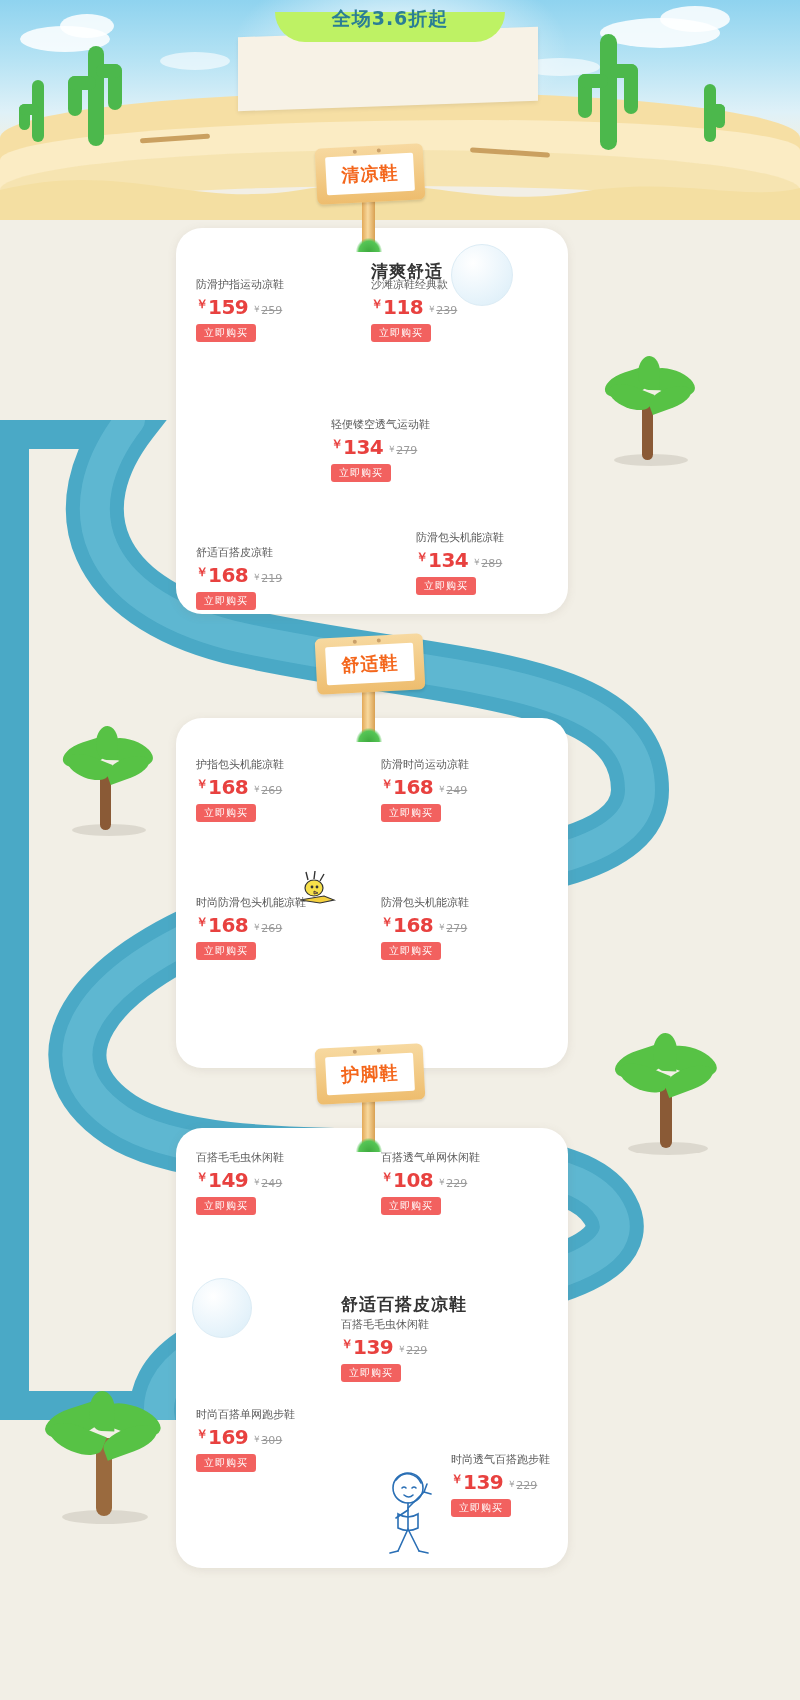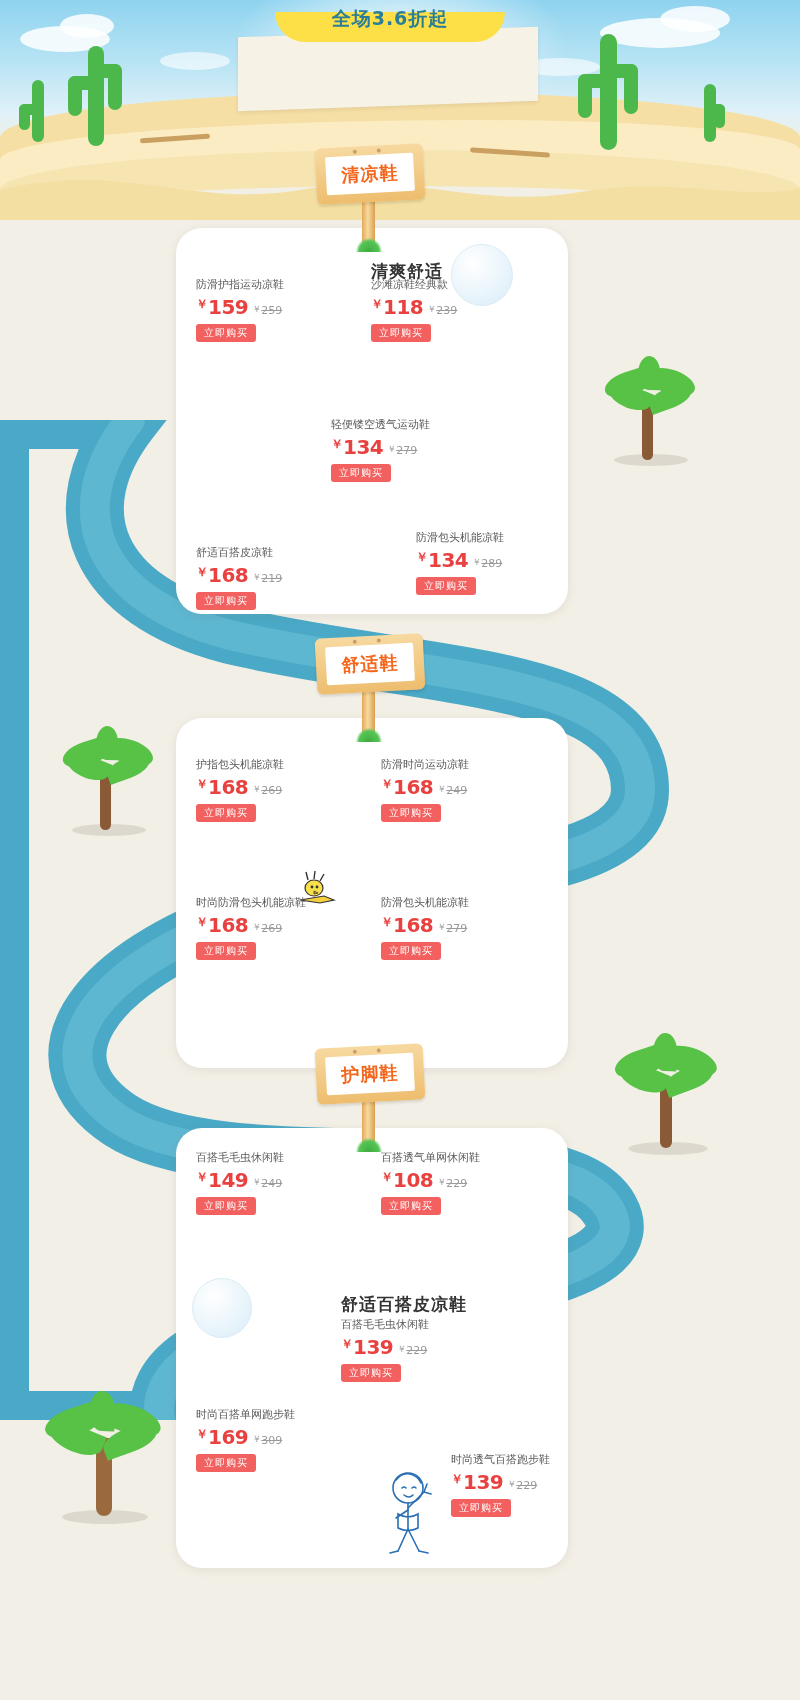--- a/index.html
+++ b/index.html
@@ -34,21 +34,21 @@
   .river svg{display:block;}
 
   
   .title-wrap{position:absolute;left:230px;top:18px;width:320px;height:120px;text-align:center;}
   .title-banner{position:absolute;left:8px;top:14px;width:300px;height:74px;
     background:#f7f2e6;transform:skewY(-2deg);box-shadow:0 2px 4px rgba(0,0,0,.08);}
   .title-main{position:relative;font-size:52px;font-weight:bold;color:#f4661b;
     letter-spacing:2px;line-height:76px;
     text-shadow:2px 3px 0 #fff, 4px 5px 0 rgba(244,102,27,.25);}
   .title-sub-bar{position:relative;margin:-6px auto 0;width:230px;height:30px;
-    background:#fde047;border-radius:0 0 40px 40px;}
+    background:#bef264;border-radius:0 0 40px 40px;}
   .title-sub{position:absolute;left:0;right:0;top:-6px;font-size:19px;font-weight:bold;
     color:#2a7e95;letter-spacing:1px;}
 
   
   .cactus{position:absolute;}
   .cac-body{position:absolute;background:#4cb84c;border-radius:12px;}
   .palm{position:absolute;}
   .palm-trunk{position:absolute;background:#8a5a36;border-radius:6px;}
   .leaf{position:absolute;background:#57c245;border-radius:50% 0 50% 50%;}
   .palm-shadow{position:absolute;background:rgba(180,175,160,.35);border-radius:50%;}

